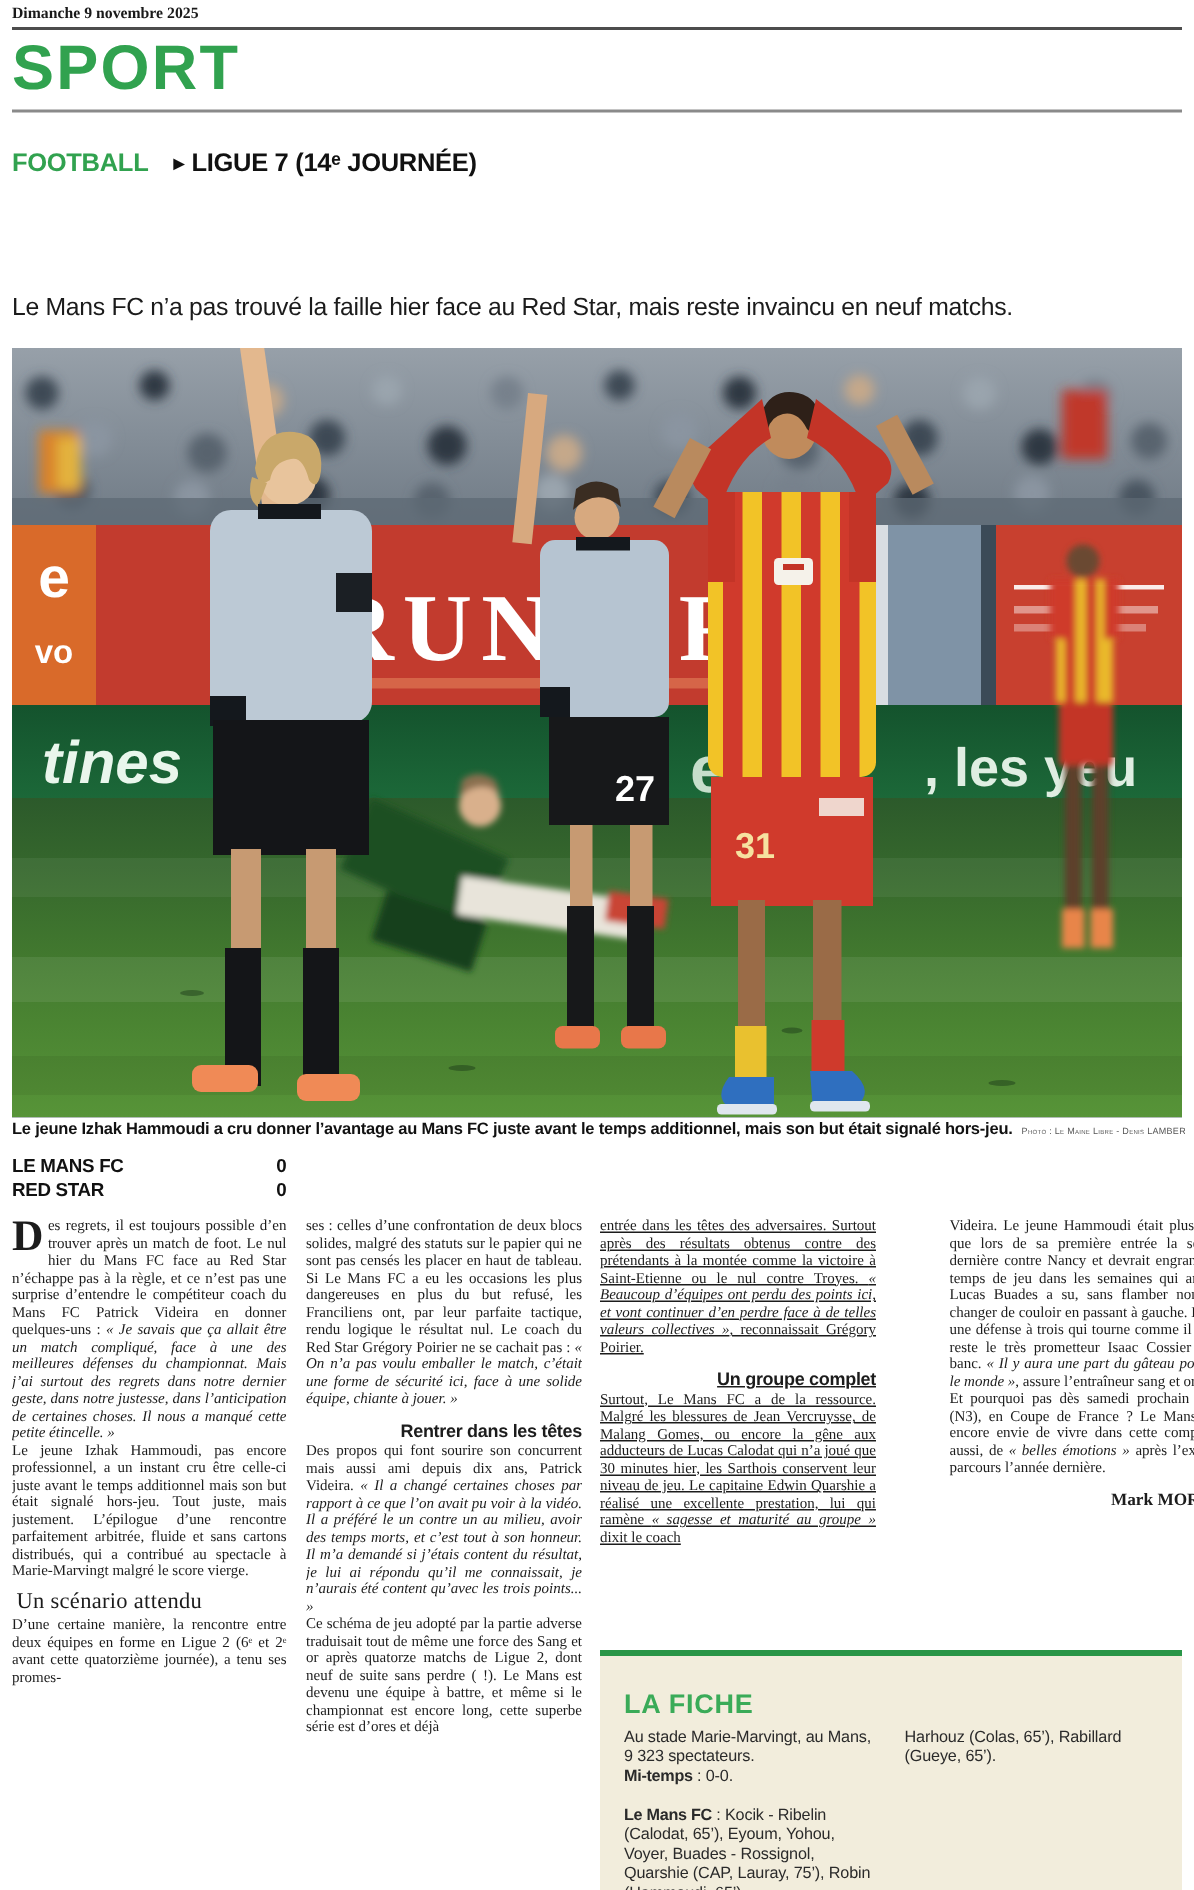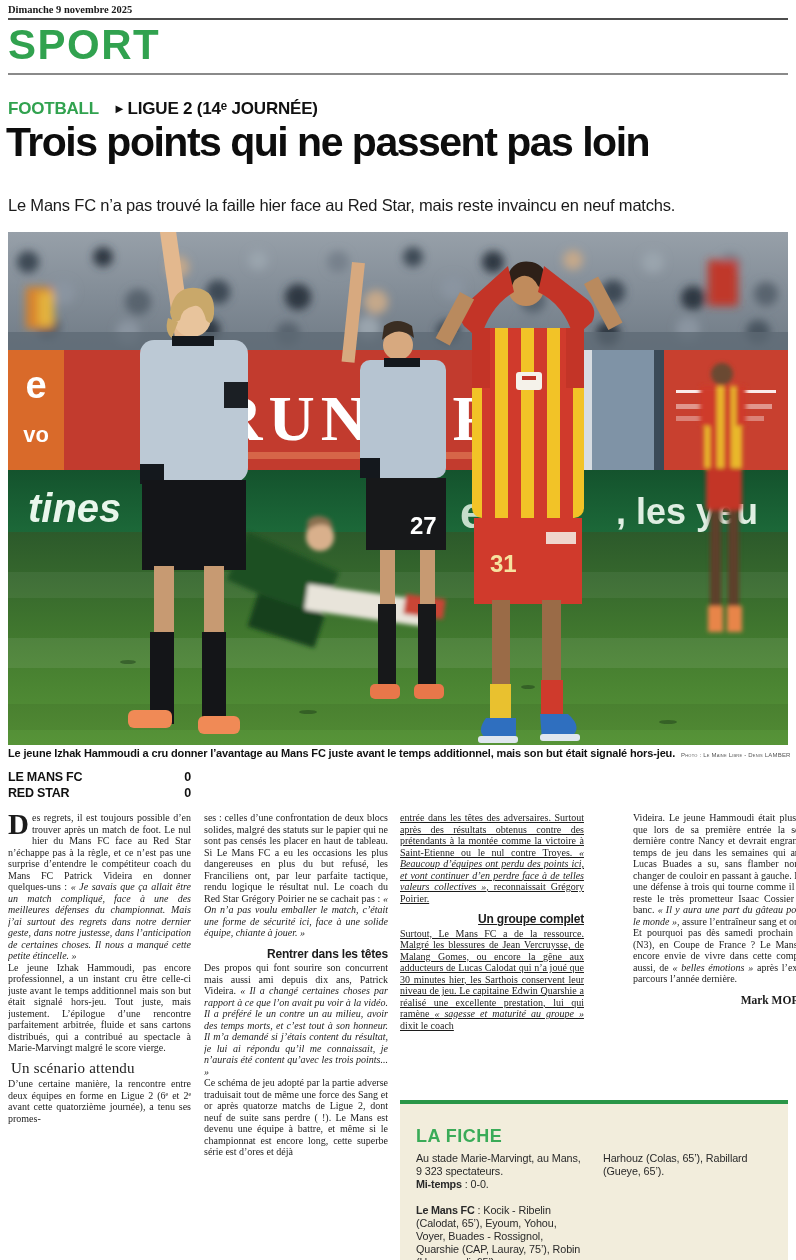--- a/index.html
+++ b/index.html
@@ -57,24 +57,23 @@
 <body>
 
 <div class="page">
 
   <div class="dateline">Dimanche 9 novembre 2025</div>
   <div class="rule-date"></div>
   <div class="section-title">SPORT</div>
   <div class="rule-section"></div>
 
   <div class="kicker">
-    <span class="kicker-cat">FOOTBALL</span><span class="kicker-arrow">►</span><span class="kicker-comp">LIGUE 2 (14ᵉ JOURNÉE)</span>
-  </div>
-
-  <h1 class="headline">Trois points qui ne passent pas loin</h1>
+    <span class="kicker-cat">FOOTBALL</span><span class="kicker-arrow">►</span><span class="kicker-comp">LIGUE 7 (14ᵉ JOURNÉE)</span>
+  </div>
+
   <div class="standfirst">Le Mans FC n’a pas trouvé la faille hier face au Red Star, mais reste invaincu en neuf matchs.</div>
 
   <div class="photo">
     <svg width="780" height="513" viewBox="0 0 780 513" xmlns="http://www.w3.org/2000/svg">
       <defs>
         <linearGradient id="crowdG" x1="0" y1="0" x2="0" y2="1">
           <stop offset="0" stop-color="#97a0a9"></stop>
             <stop offset="1" stop-color="#6f7a85"></stop>
         </linearGradient>
         <linearGradient id="grassG" x1="0" y1="0" x2="0" y2="1">

